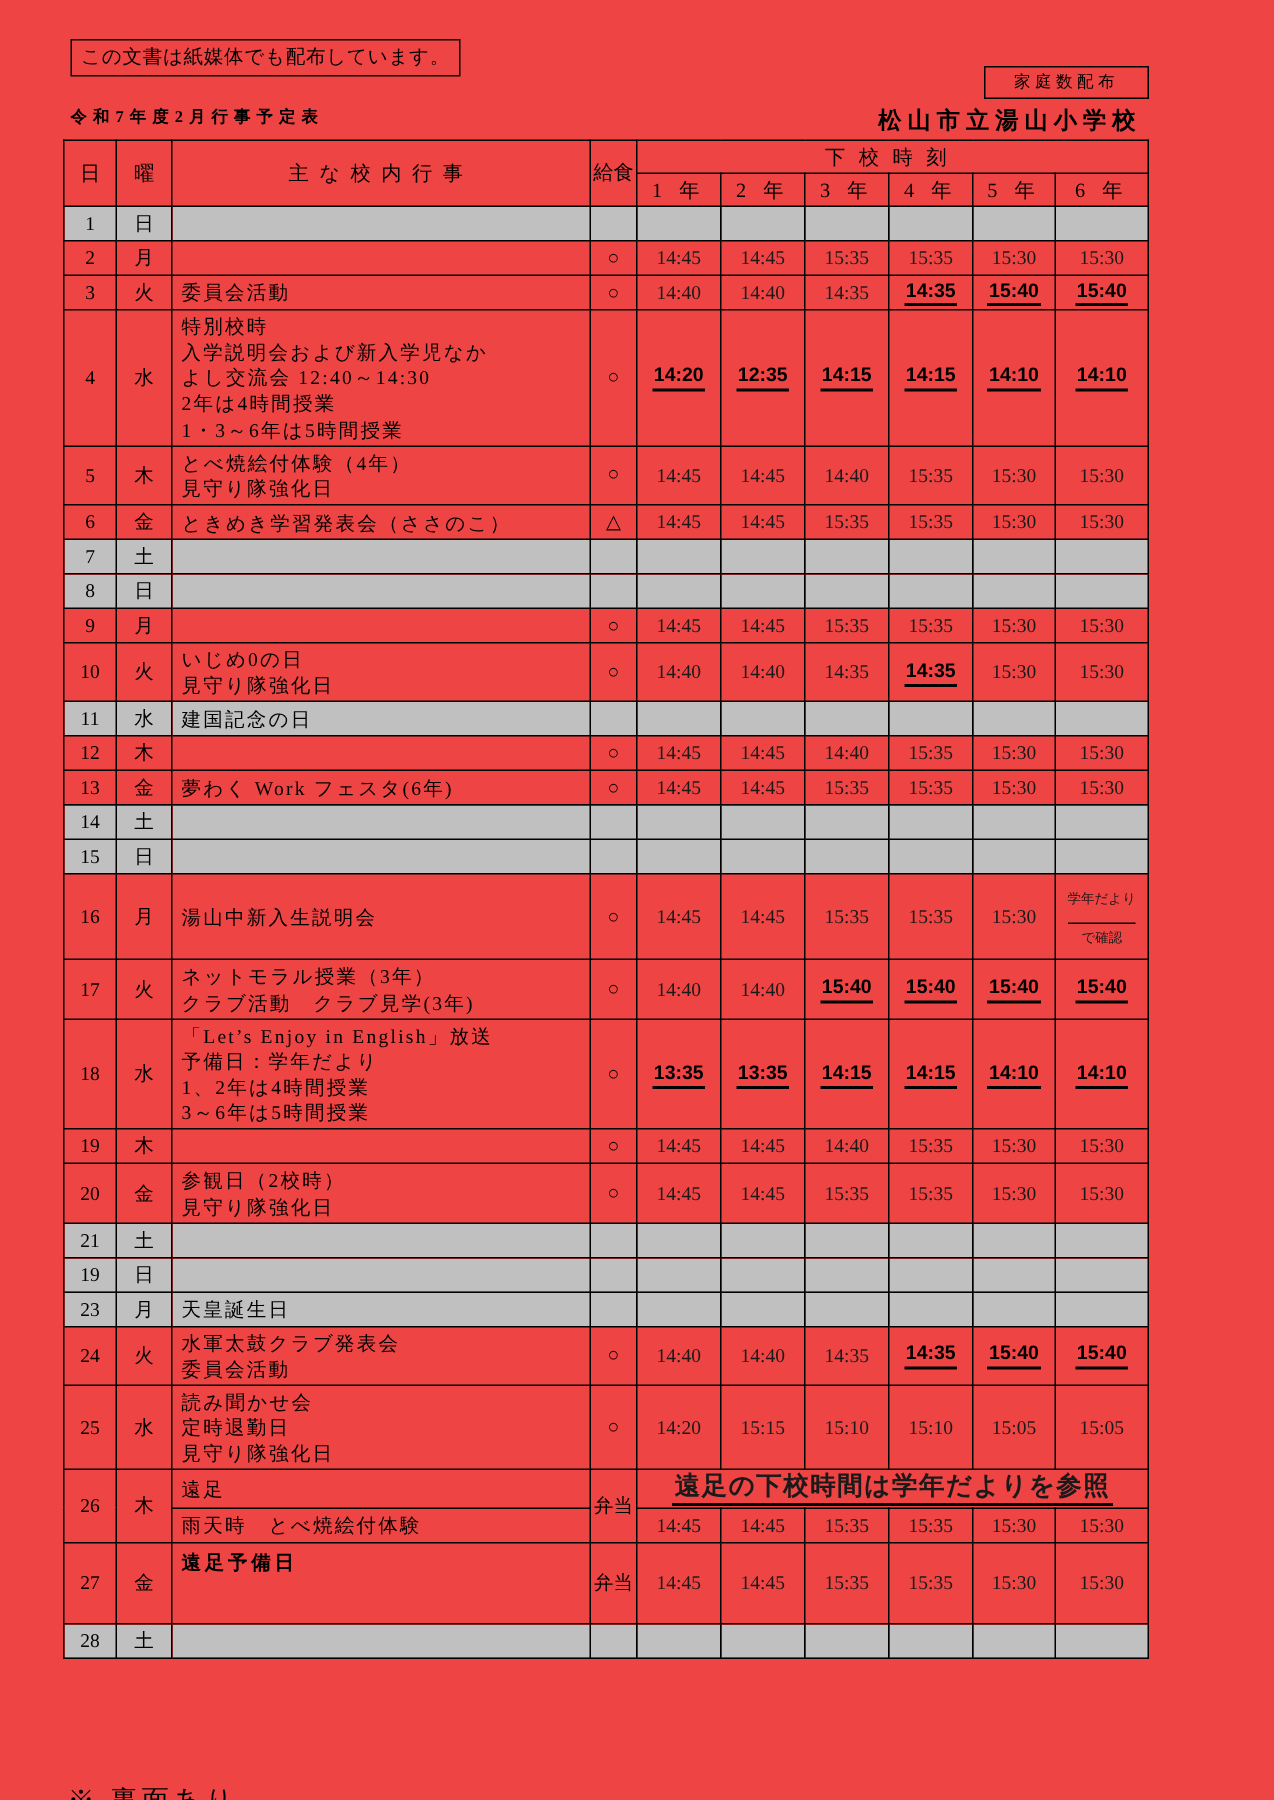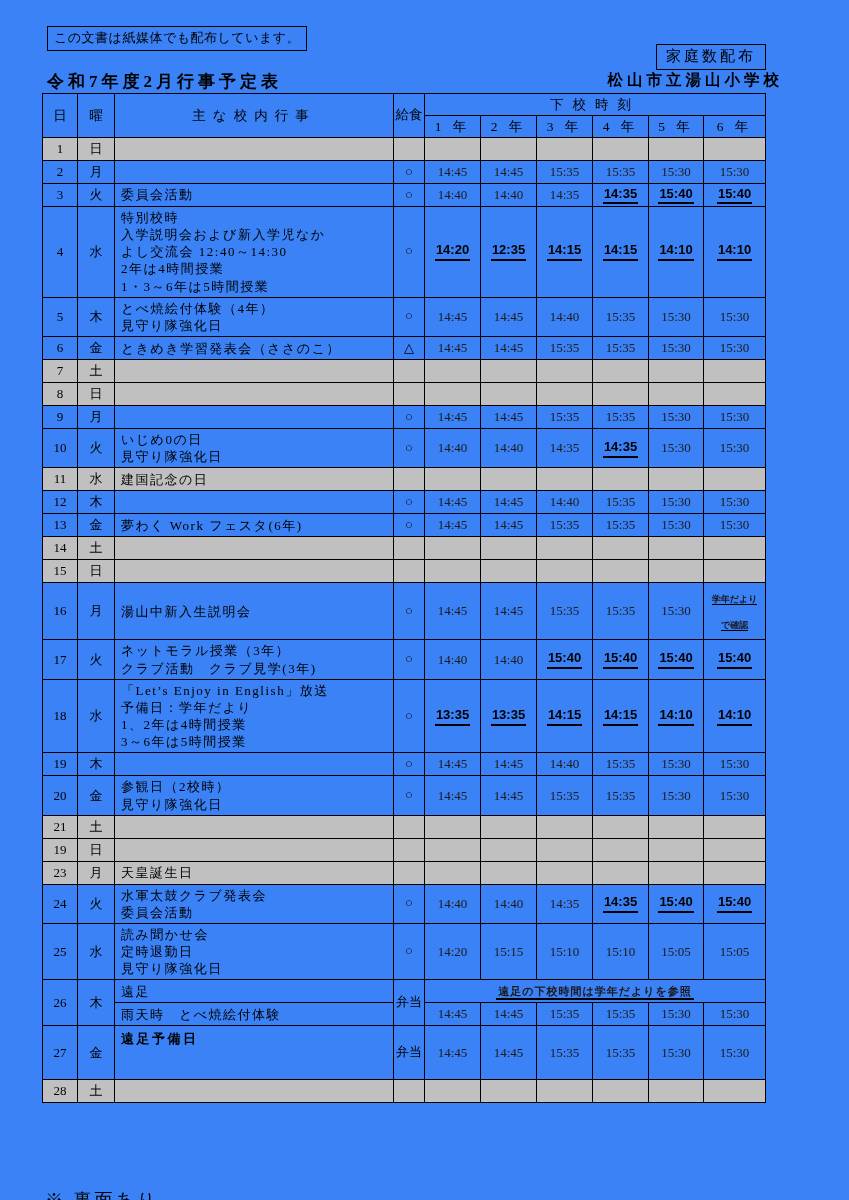--- a/index.html
+++ b/index.html
@@ -1,43 +1,43 @@
 <!DOCTYPE html>
 <html><head>
 <meta charset="utf-8">
 <style>
   * { box-sizing: border-box; }
   html, body { margin: 0; padding: 0; background: #ffffff; }
   .page {
     position: relative;
     width: 849px;
     height: 1200px;
-    background: #3b82f6;
+    background: #ef4444;
     font-family: "Liberation Serif", "DejaVu Serif", serif;
     color: #000;
     overflow: hidden;
   }
   .notice-box {
     position: absolute; left: 47px; top: 26px;
     border: 1px solid #000;
     padding: 2px 6px 3px 6px;
     font-size: 13px; letter-spacing: 0.5px;
   }
   .badge-box {
     position: absolute; left: 656px; top: 44px; width: 110px;
     border: 1px solid #000;
     padding: 2px 0 3px 0; text-align: center;
-    font-size: 15px; letter-spacing: 3px;
+    font-size: 11px; letter-spacing: 3px;
   }
   .doc-title {
     position: absolute; left: 47px; top: 70px;
-    font-size: 17px; font-weight: bold; letter-spacing: 4px;
+    font-size: 11px; font-weight: bold; letter-spacing: 4px;
   }
   .school-name {
-    position: absolute; right: 66px; top: 70px;
+    position: absolute; right: 88px; top: 70px;
     font-size: 15.5px; font-weight: bold; letter-spacing: 4px;
   }
   table.schedule {
     position: absolute; left: 42px; top: 93px; width: 723px;
     border-collapse: collapse; table-layout: fixed;
   }
   .schedule th, .schedule td {
     border: 1px solid #000;
     vertical-align: middle;
     overflow: hidden;
@@ -58,33 +58,33 @@
   tr.holiday td { background: #c0c0c0; }
   .em-time {
     font-family: "Liberation Sans", "DejaVu Sans", sans-serif;
     font-weight: bold; font-size: 13px; color: #000;
     border-bottom: 2px solid #000;
     display: inline-block; line-height: 1.15; padding: 0 1px 1px 1px;
   }
   .note-cell { text-align: center; }
   .note-em {
     font-family: "Liberation Sans", "DejaVu Sans", sans-serif;
-    font-weight: bold; font-size: 11px; letter-spacing: 1px;
+    font-weight: bold; font-size: 17px; letter-spacing: 1px;
     border-bottom: 2px solid #000;
     display: inline-block; line-height: 1.15; padding: 0 2px 1px 2px;
   }
   .ev-bold { font-weight: bold; letter-spacing: 2.5px; }
   tr.tall { height: 54px; }
   tr.tall .c-event { vertical-align: top; padding-top: 4px; }
   td.grade-note { padding: 2px 0; }
   .grade-note div { line-height: 2.0; text-align: center; }
   .grade-note span {
     font-family: "Liberation Sans", "DejaVu Sans", sans-serif;
-    font-weight: bold; font-size: 9px;
-    border-bottom: 1px solid #000; padding-bottom: 0px;
+    font-weight: normal; font-size: 9px;
+    border-bottom: 1px solid #000; padding-bottom: 11px;
   }
   .footer-note {
     position: absolute; left: 45px; top: 1188px;
     font-size: 18px; letter-spacing: 3px;
   }
 </style>
 </head>
 <body>
 
 <div class="page">

